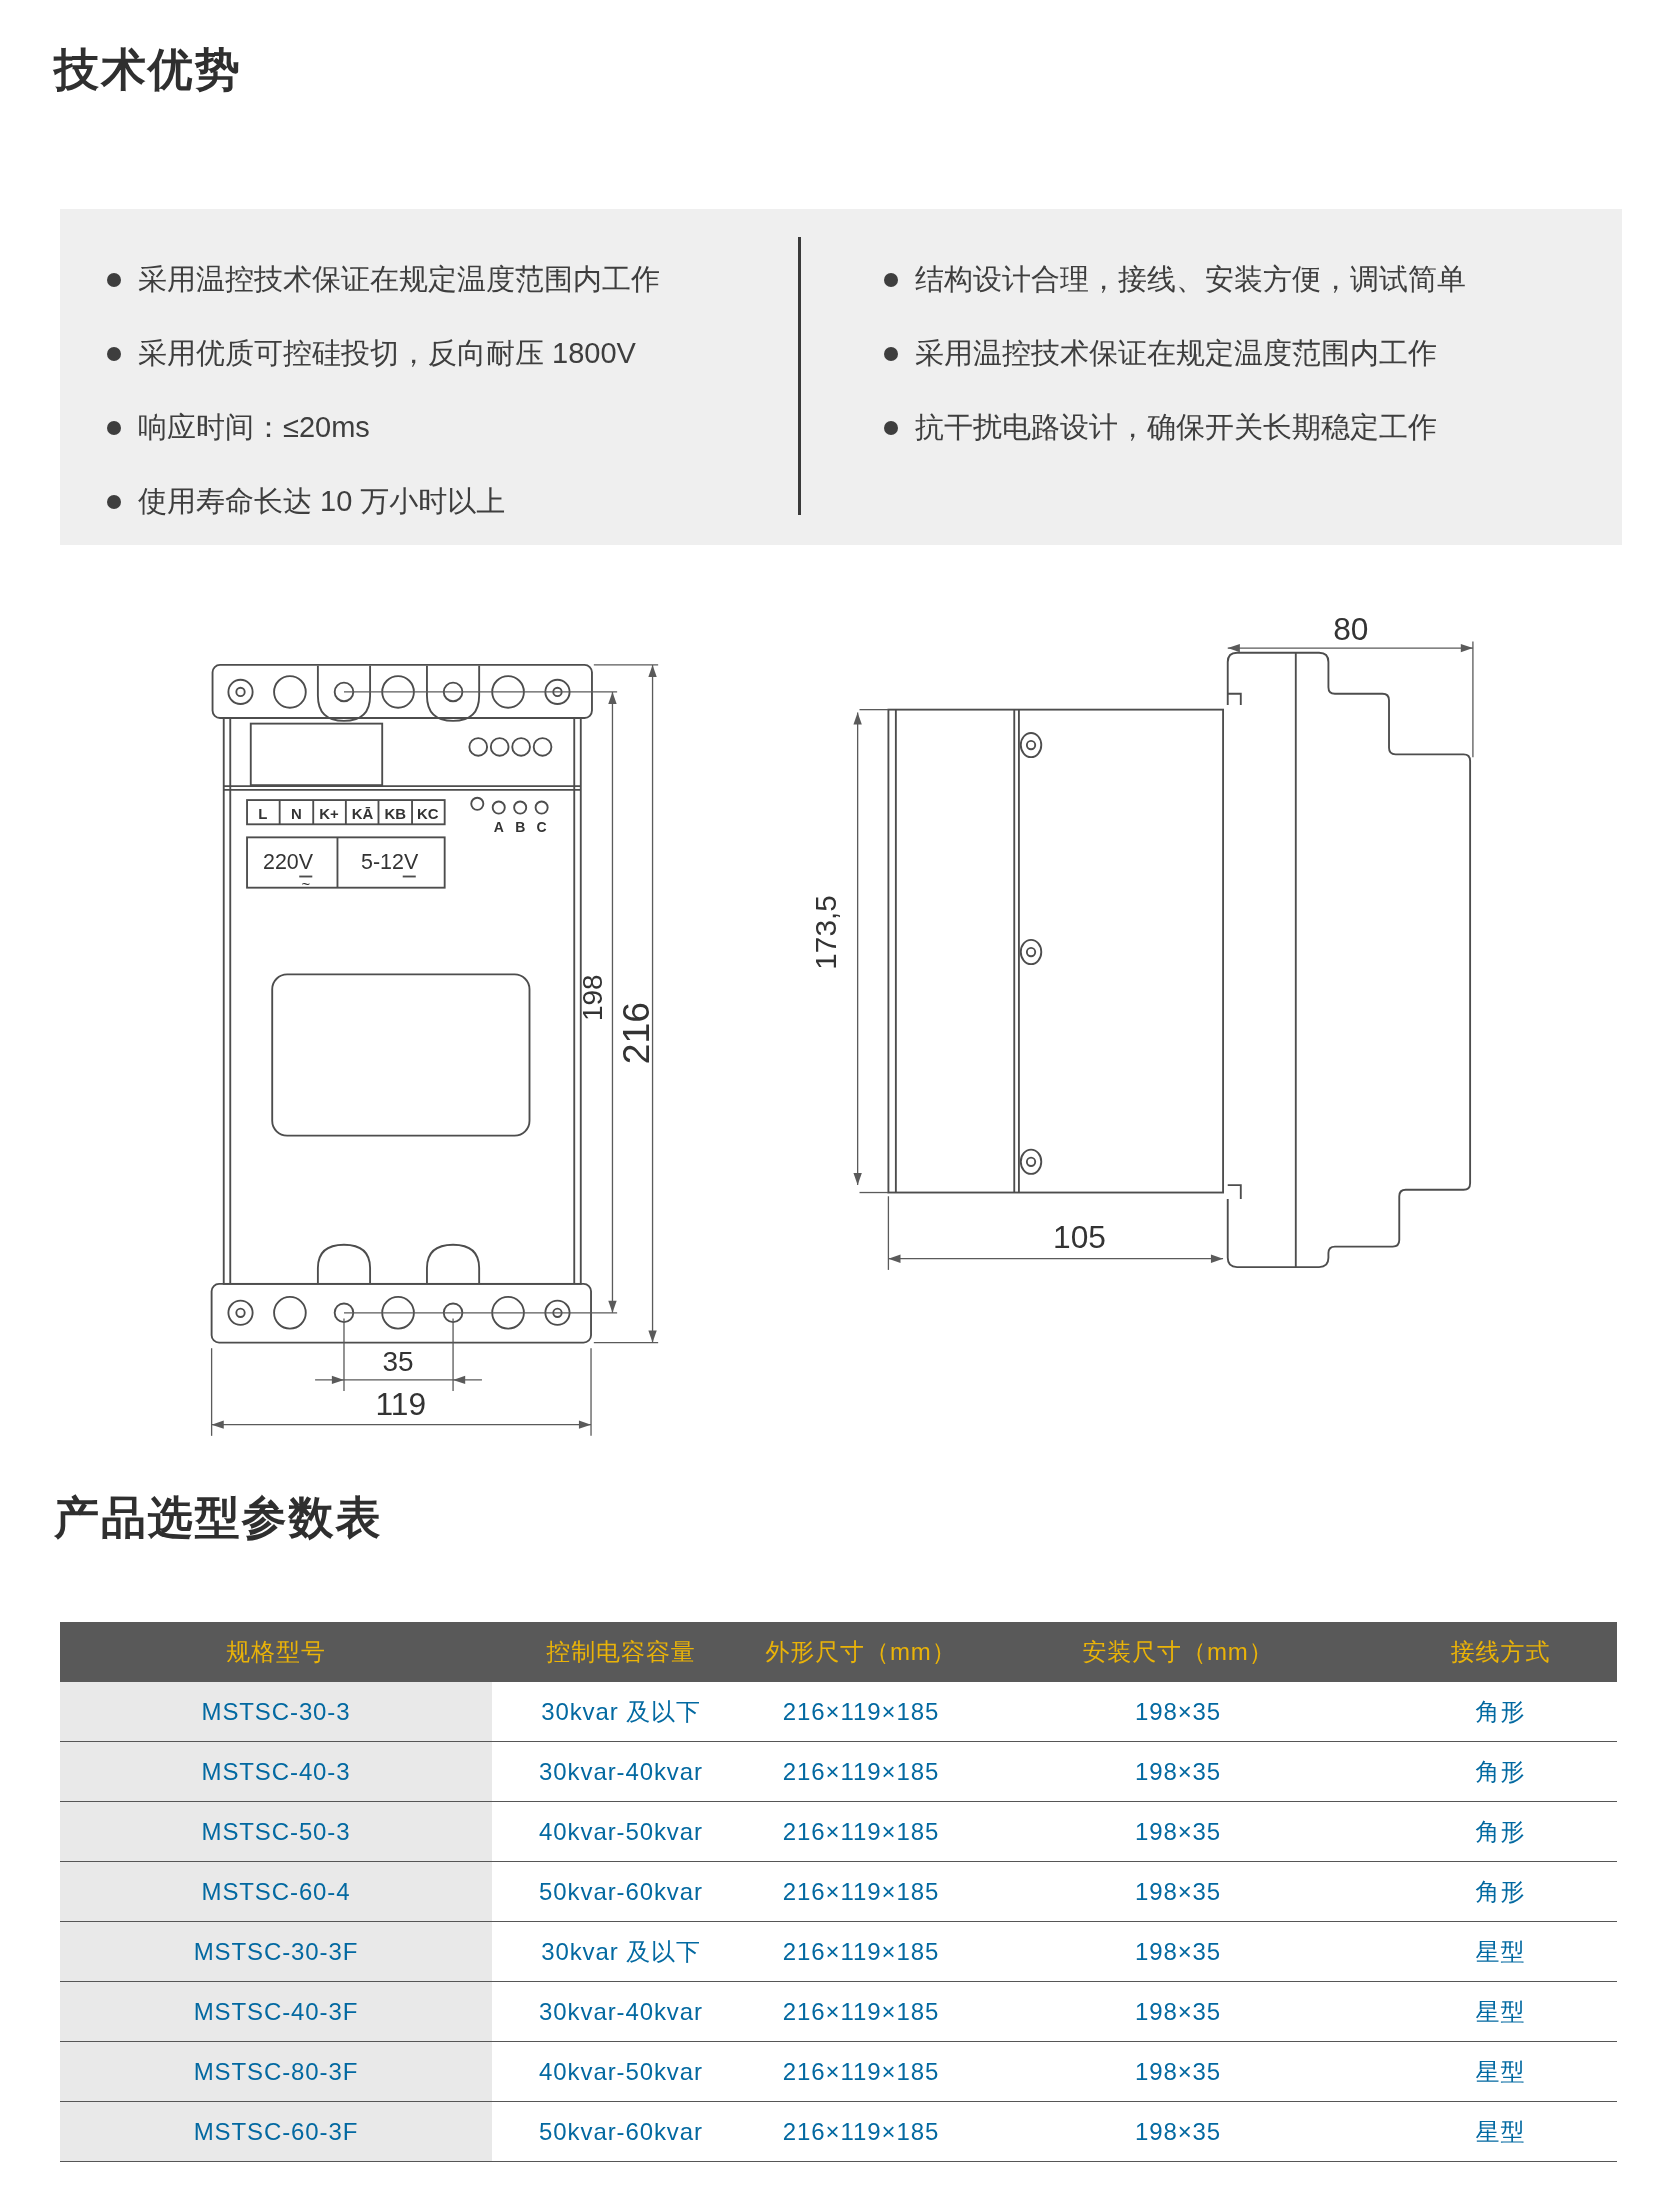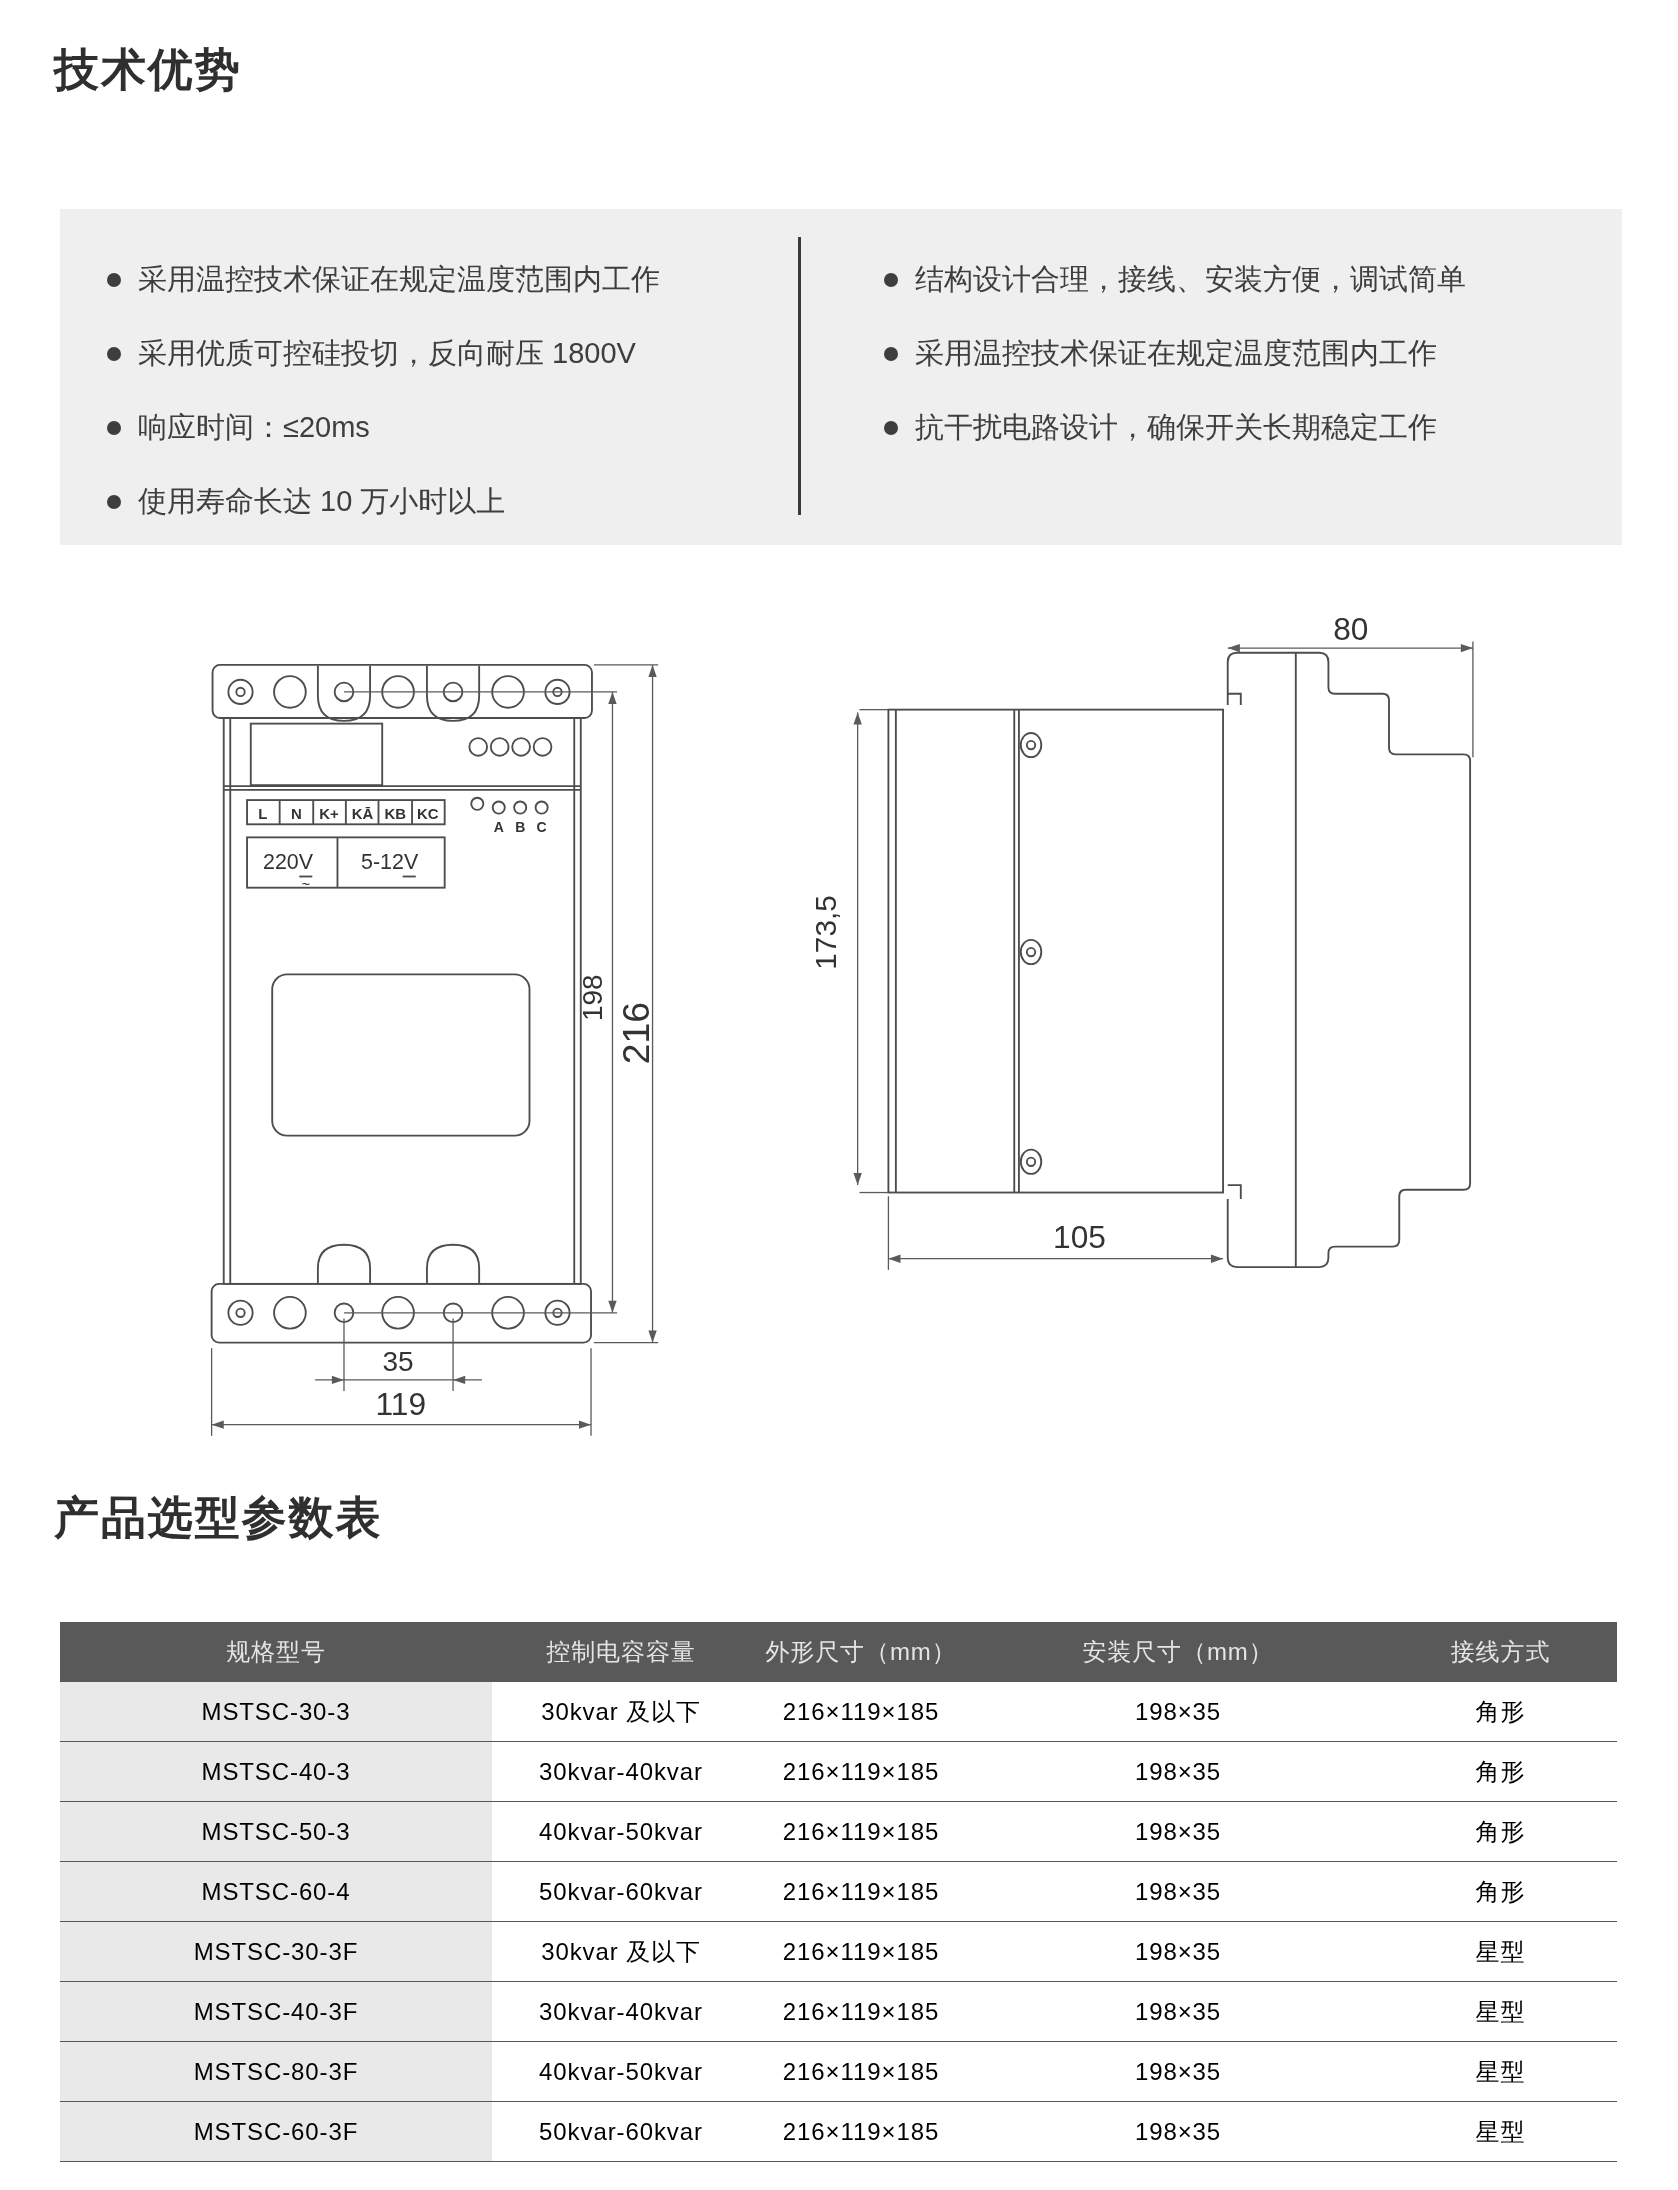--- a/index.html
+++ b/index.html
@@ -19,23 +19,23 @@
   .feat-col{position:absolute;top:34px;}
   #feat-left{left:47px;width:653px;}
   #feat-right{left:824px;width:708px;}
   .feat-item{height:74px;display:flex;align-items:center;font-size:29px;color:#3e3e3e;}
   .feat-dot{width:14px;height:14px;border-radius:50%;background:#3e3e3e;margin-right:17px;flex:0 0 auto;}
   #feat-divider{position:absolute;left:738px;top:28px;width:2.8px;height:278px;background:#3a3a3a;}
   #drawing-band{position:absolute;left:0;top:578px;width:1678px;height:886px;}
   #spec-table{position:absolute;left:60px;top:1622px;width:1557px;}
   .t-row{display:grid;grid-template-columns:432px 258px 222px 412px 233px;}
   .t-head{height:60px;background:#595959;}
-  .t-head .t-cell{color:#e5e5e5;font-size:24px;}
+  .t-head .t-cell{color:#eab308;font-size:24px;}
   .t-body-row{height:59px;border-bottom:1.9px solid #565656;}
-  .t-cell{display:flex;align-items:center;justify-content:center;font-size:24px;color:#000000;letter-spacing:0.9px;}
+  .t-cell{display:flex;align-items:center;justify-content:center;font-size:24px;color:#0369a1;letter-spacing:0.9px;}
   .t-cell.model{background:#e9e9e9;}
   svg text{font-family:"Liberation Sans","DejaVu Sans",sans-serif;fill:#333;}
 </style>
 </head>
 <body>
 
 <div id="page">
 
   <div id="title1" class="sec-title">技术优势</div>
 

